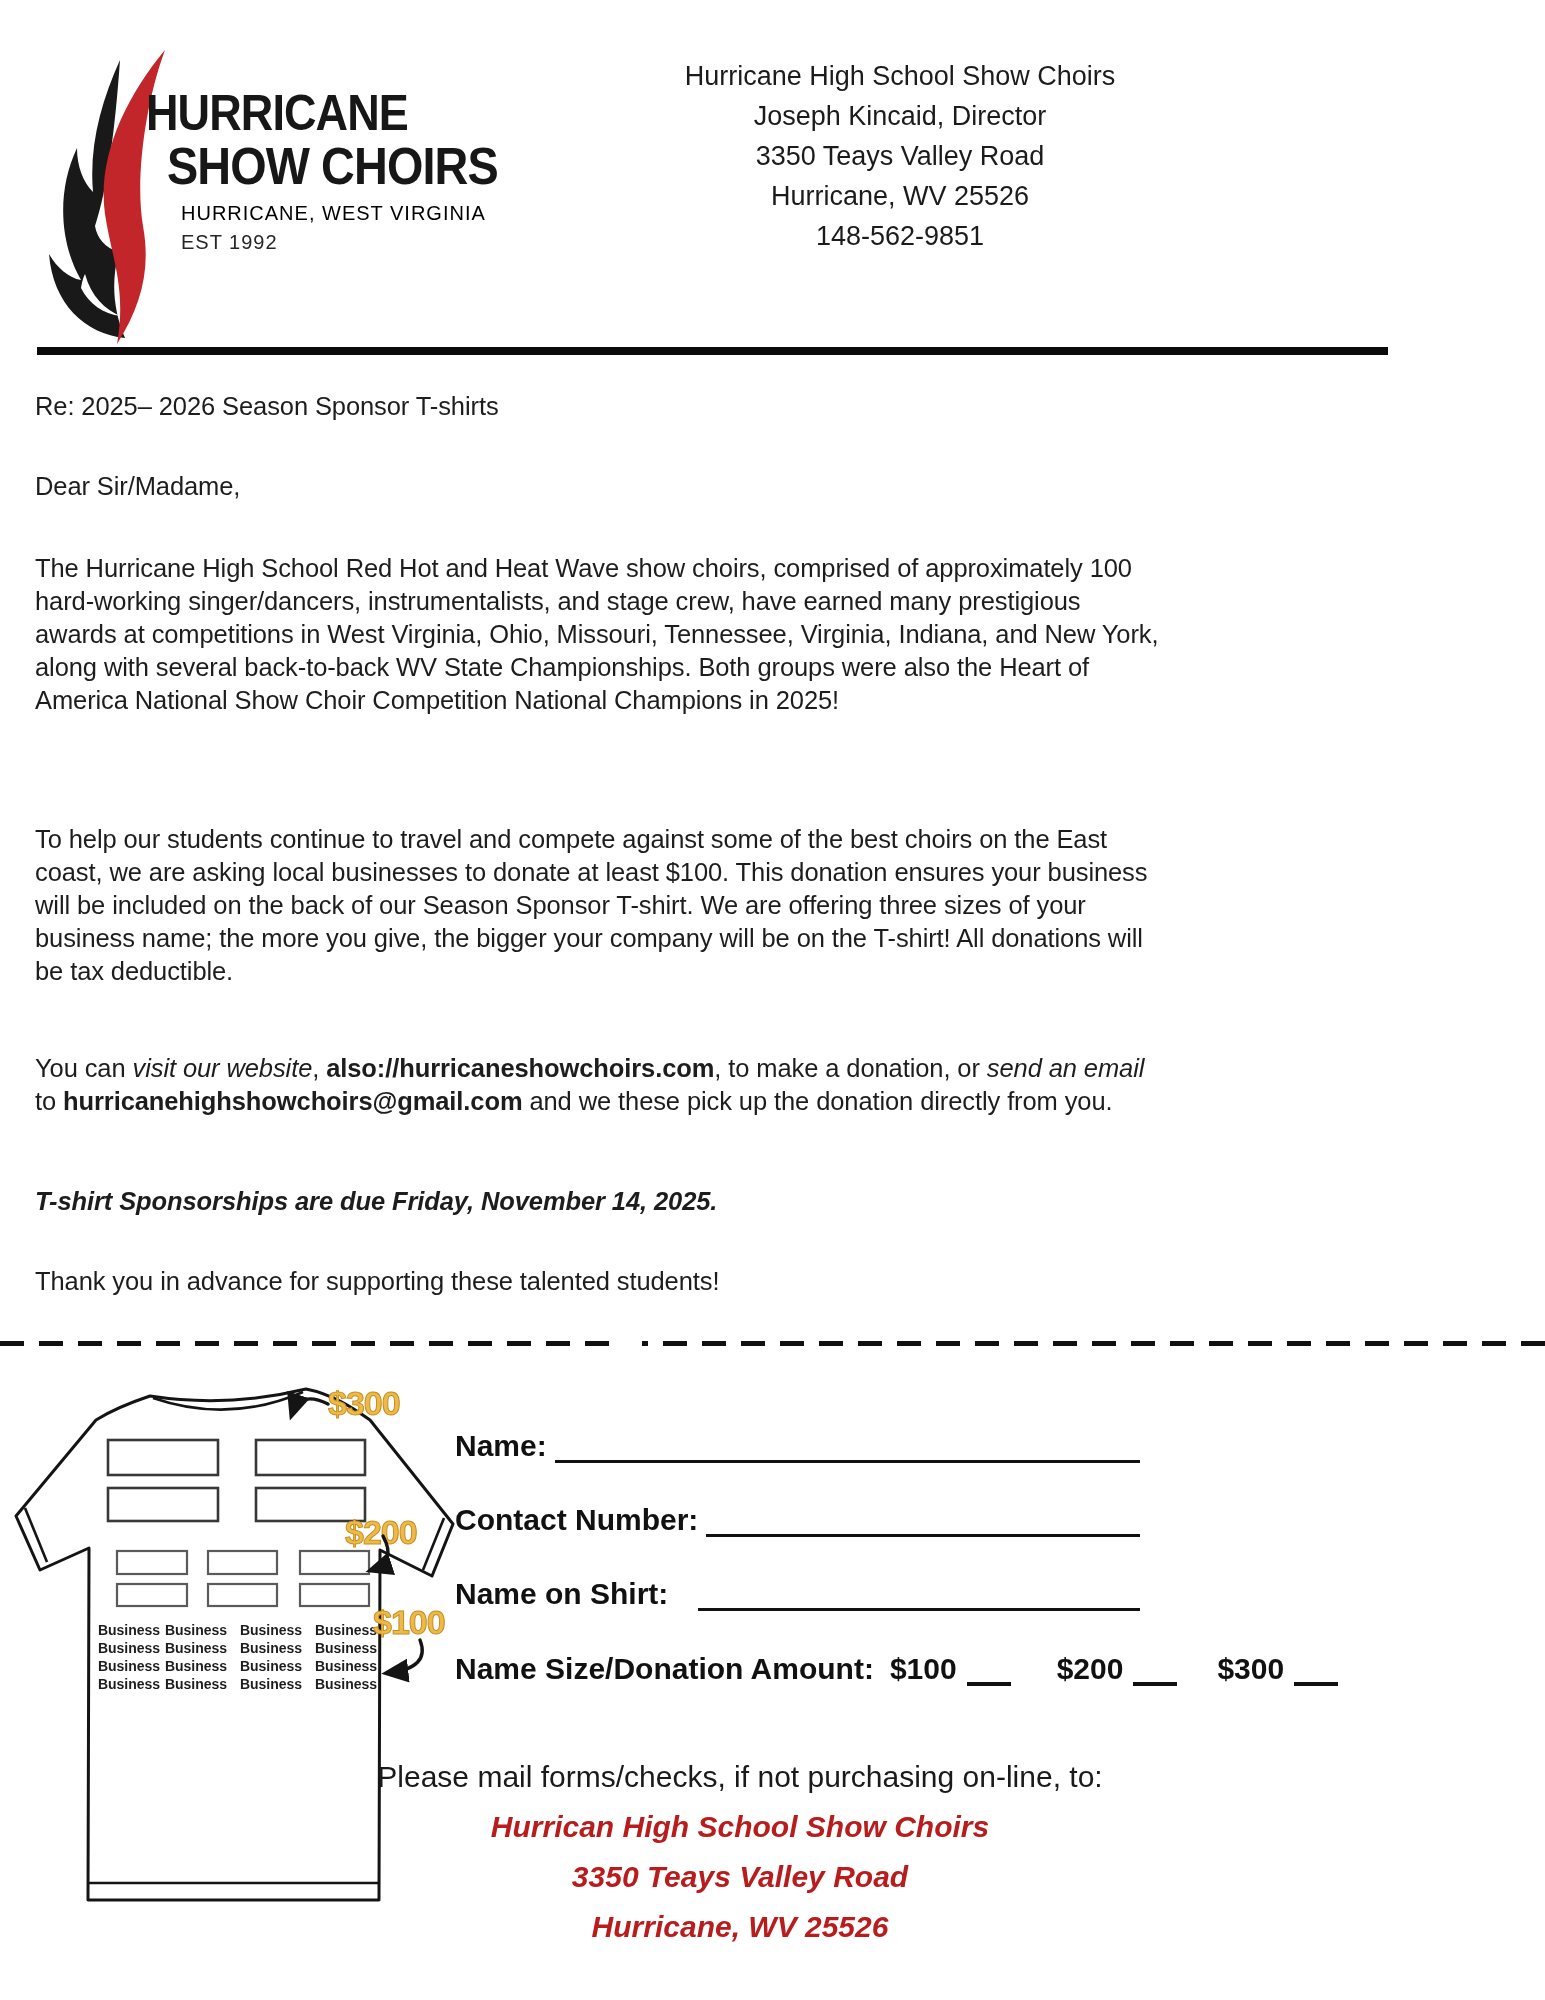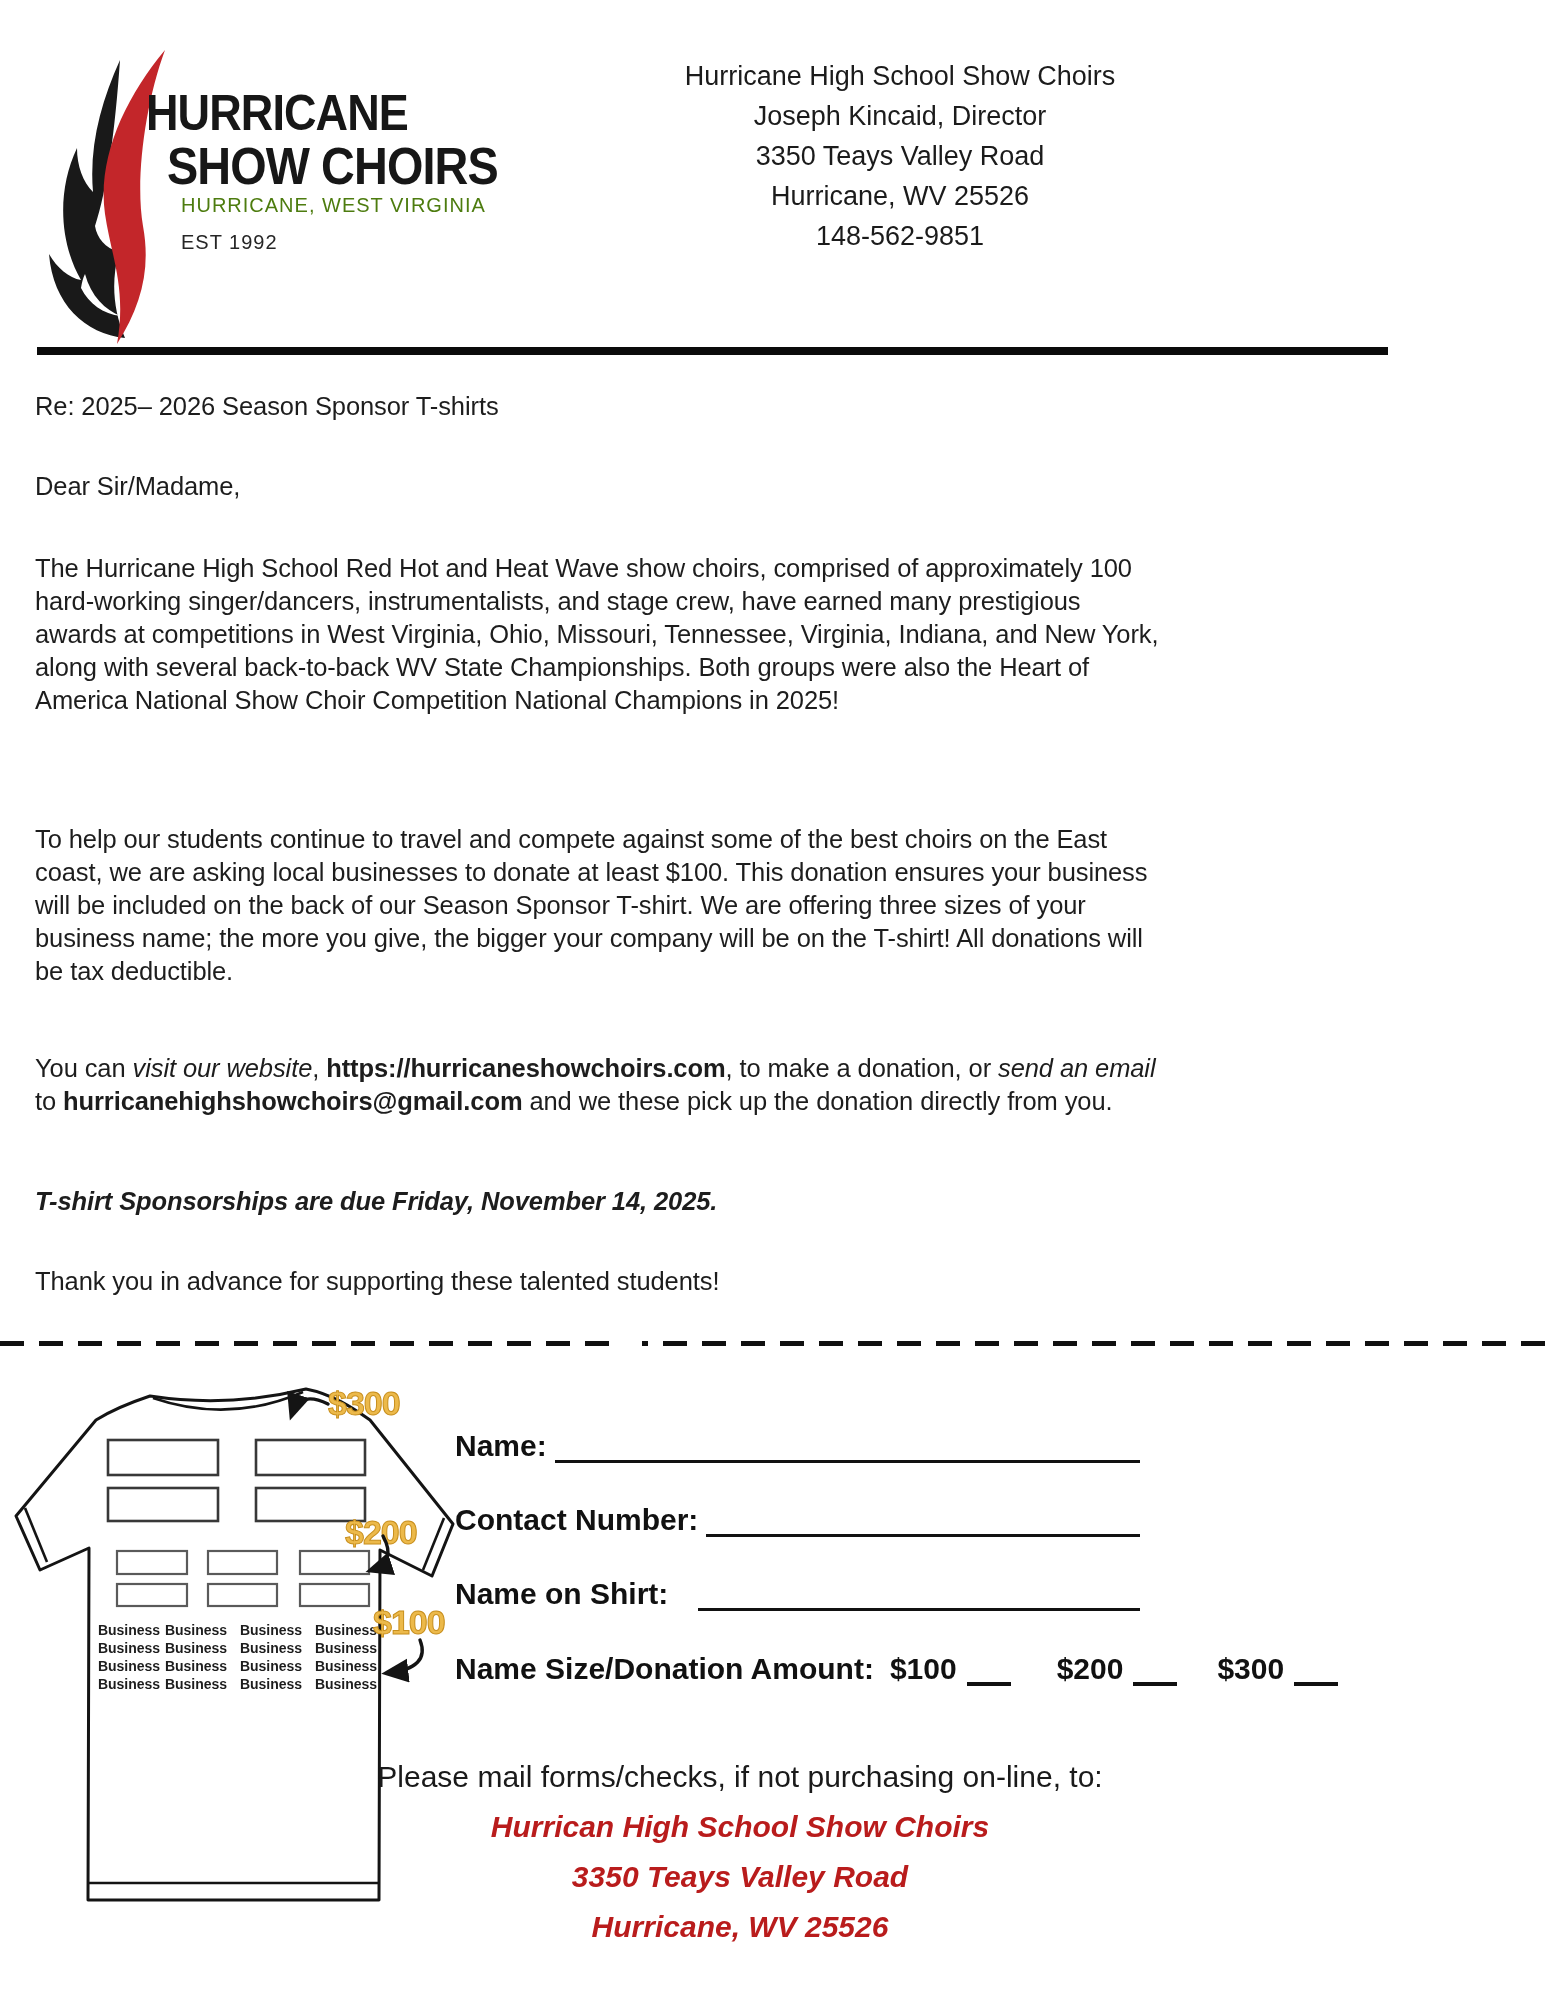--- a/index.html
+++ b/index.html
@@ -6,22 +6,22 @@
   .page{
     position:relative;width:1545px;height:2000px;background:#ffffff;overflow:hidden;
     font-family:"Liberation Sans","DejaVu Sans",sans-serif;color:#1c1c1c;
   }
   
   .flame-svg{position:absolute;left:25px;top:42px;width:175px;height:310px;}
   .logo-line1{position:absolute;left:146px;top:84px;font-size:50px;font-weight:800;
     letter-spacing:-1px;color:#171717;transform:scaleX(.9);transform-origin:left top;white-space:nowrap;}
   .logo-line2{position:absolute;left:167px;top:136px;font-size:52px;font-weight:800;
     letter-spacing:-1px;color:#171717;transform:scaleX(.9);transform-origin:left top;white-space:nowrap;}
-  .logo-tagline{position:absolute;left:181px;top:194px;font-size:20px;font-weight:500;
-    letter-spacing:1px;color:#4d7c0f;white-space:nowrap;}
+  .logo-tagline{position:absolute;left:181px;top:202px;font-size:20px;font-weight:500;
+    letter-spacing:1px;color:#000000;white-space:nowrap;}
   .logo-est{position:absolute;left:181px;top:231px;font-size:20px;font-weight:500;
     letter-spacing:1px;color:#262626;white-space:nowrap;}
   .lh-contact{position:absolute;left:640px;top:56px;width:520px;text-align:center;
     font-size:27px;line-height:40px;color:#1b1b1b;}
   .header-rule{position:absolute;left:37px;top:347px;width:1351px;height:8px;background:#0b0b0b;}
   
   .para{position:absolute;left:35px;width:1132px;margin:0;font-size:25.5px;line-height:33px;
     letter-spacing:-.1px;color:#1d1d1d;}
   .subject{top:390px;}
   .salutation{top:470px;}
@@ -92,21 +92,21 @@
     <div>Hurricane, WV 25526</div>
     <div>148-562-9851</div>
   </div>
 
   <div class="header-rule"></div>
 
   <p class="para subject">Re: 2025– 2026 Season Sponsor T-shirts</p>
   <p class="para salutation">Dear Sir/Madame,</p>
   <p class="para p1">The Hurricane High School Red Hot and Heat Wave show choirs, comprised of approximately 100 hard-working singer/dancers, instrumentalists, and stage crew, have earned many prestigious awards at competitions in West Virginia, Ohio, Missouri, Tennessee, Virginia, Indiana, and New York, along with several back-to-back WV State Championships.  Both groups were also the Heart of America National Show Choir Competition National Champions in 2025!</p>
   <p class="para p2">To help our students continue to travel and compete against some of the best choirs on the East coast, we are asking local businesses to donate at least $100. This donation ensures your business will be included on the back of our Season Sponsor T-shirt. We are offering three sizes of your business name; the more you give, the bigger your company will be on the T-shirt! All donations will be tax deductible.</p>
-  <p class="para p3"><span>You can </span><em>visit our website</em><span>, </span><b>https://hurricaneshowchoirs.com</b><span>, to make a donation, or </span><em>send an email</em><span> to </span><b>hurricanehighshowchoirs@gmail.com</b><span> and we these pick up the donation directly from you.</span></p>
+  <p class="para p3"><span>You can </span><em>visit our website</em><span>, </span><b>also://hurricaneshowchoirs.com</b><span>, to make a donation, or </span><em>send an email</em><span> to </span><b>hurricanehighshowchoirs@gmail.com</b><span> and we these pick up the donation directly from you.</span></p>
   <p class="para due">T-shirt Sponsorships are due Friday, November 14, 2025.</p>
   <p class="para thanks">Thank you in advance for supporting these talented students!</p>
 
   <div class="dashed"></div>
   <div class="dash-gap"></div>
 
   <svg class="tshirt-svg" viewBox="0 0 462 560">
     <defs>
       <marker id="ah" orient="auto" markerWidth="9" markerHeight="8" refX="6" refY="3.5">
         <path d="M0,0 L8,3.5 L0,7 Z" fill="#141414"></path>

